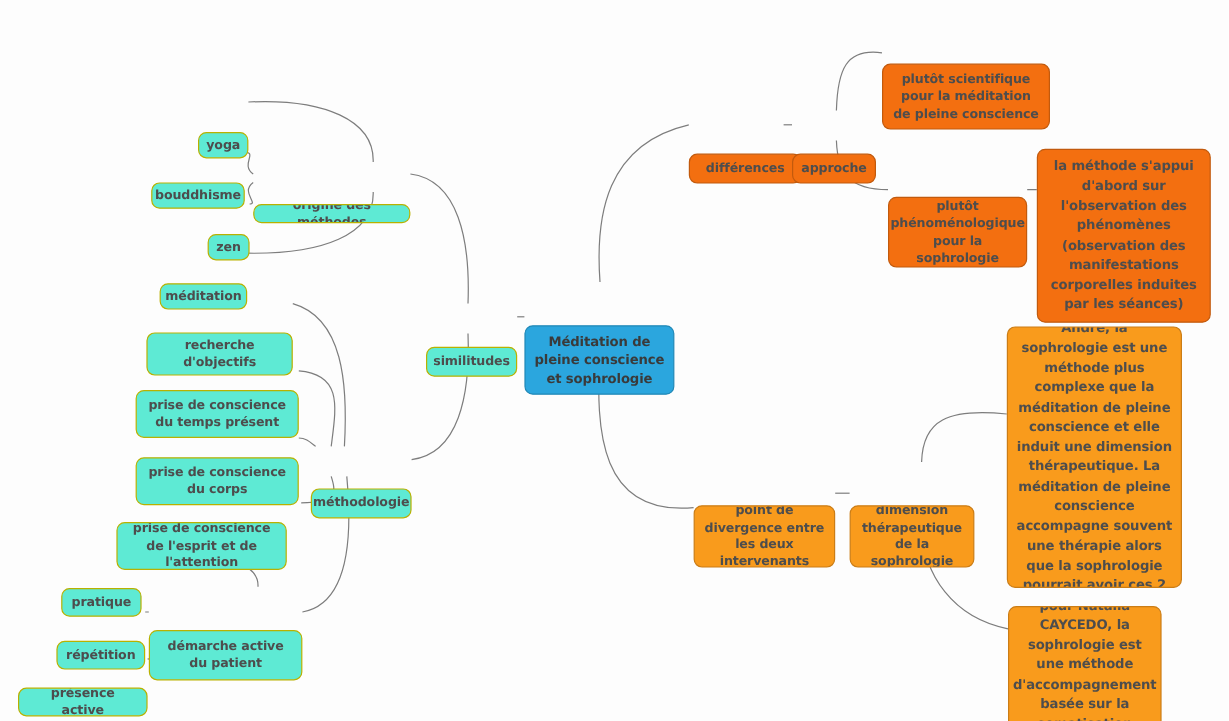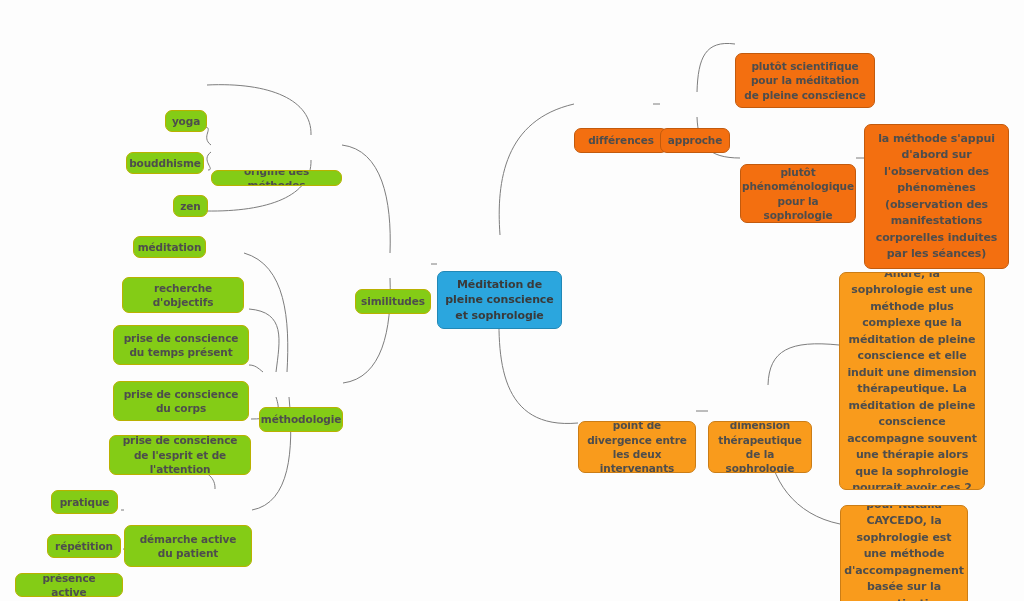--- a/index.html
+++ b/index.html
@@ -35,21 +35,21 @@
     color: #4d4d4d;
     font-weight: bold;
     font-size: 10.5px;
     line-height: 1.38;
     padding: 3px 7px;
     letter-spacing: -0.1px;
     overflow: hidden;
     margin-top: 36px;
   }
   .node.yellow {
-    background: #84cc16;
+    background: #5eead4;
     border-color: #b9b100;
   }
   .node.blue {
     background: #2ba6de;
     border-color: #2188b6;
     color: #3a3a3a;
     font-size: 11px;
   }
   .node.orange-dark {
     background: #f36f10;
@@ -152,21 +152,21 @@
   </div>
 
   <div class="node yellow" style="left:113px; top:289px; width:136px; height:40px;">
     <span>prise de conscience du temps présent</span>
   </div>
 
   <div class="node yellow" style="left:113px; top:345px; width:136px; height:40px;">
     <span>prise de conscience du corps</span>
   </div>
 
-  <div class="node yellow" style="left:109px; top:399px; width:142px; height:40px;">
+  <div class="node yellow" style="left:97px; top:399px; width:142px; height:40px;">
     <span>prise de conscience de l'esprit et de l'attention</span>
   </div>
 
   <div class="node yellow" style="left:124px; top:489px; width:128px; height:42px;">
     <span>démarche active du patient</span>
   </div>
 
   <div class="node yellow" style="left:51px; top:454px; width:67px; height:24px;">
     <span>pratique</span>
   </div>

